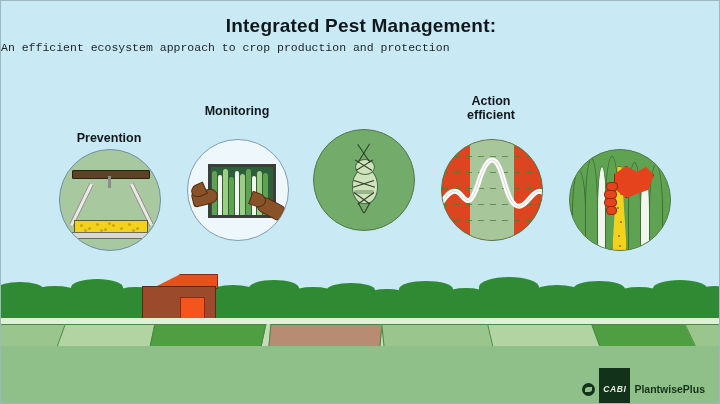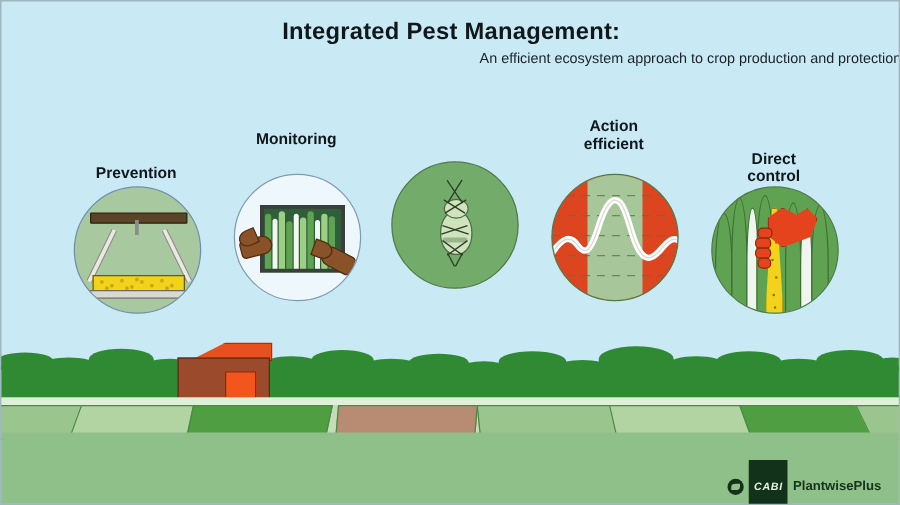--- a/index.html
+++ b/index.html
@@ -11,22 +11,22 @@
     box-sizing:border-box;
   }
   .sky{position:absolute;left:0;top:0;width:720px;height:330px;background:#c9eaf5;}
 
   
   .title{
     position:absolute;left:0;top:14px;width:720px;text-align:center;
     font-size:19px;font-weight:bold;color:#10181c;letter-spacing:.2px;
   }
   .subtitle{
-    position:absolute;left:0;top:40px;width:720px;text-align:right;
-    font-size:11.5px;color:#1a2226;
+    position:absolute;left:0;top:40px;width:720px;text-align:left;
+    font-size:11.5px;color:#1a2226;font-family:Liberation Mono, monospace;
   }
 
   
   .step-label{
     position:absolute;text-align:center;font-weight:bold;color:#10181c;
     font-size:12.5px;line-height:13.5px;white-space:pre-line;
   }
 
   
   .circle{position:absolute;border-radius:50%;overflow:hidden;}
@@ -106,22 +106,20 @@
 
   <div class="sky"></div>
 
   <div class="title">Integrated Pest Management:</div>
   <div class="subtitle">An efficient ecosystem approach to crop production and protection</div>
 
   <div class="step-label" style="left:38px;top:131px;width:140px;">Prevention</div>
   <div class="step-label" style="left:166px;top:104px;width:140px;">Monitoring</div>
   <div class="step-label" style="left:420px;top:94px;width:140px;">Action
 efficient</div>
-  <div class="step-label" style="left:548px;top:120px;width:140px;">Direct
-control</div>
 
   <div class="circle c-prevention">
     <div class="pole"></div>
     <div class="hang-stem"></div>
     <div class="arm arm-l"></div>
     <div class="arm arm-r"></div>
     <div class="tray">
       <div class="seed" style="left:5px;top:3px;"></div>
         <div class="seed" style="left:13px;top:6px;"></div>
       <div class="seed" style="left:21px;top:2px;"></div>

